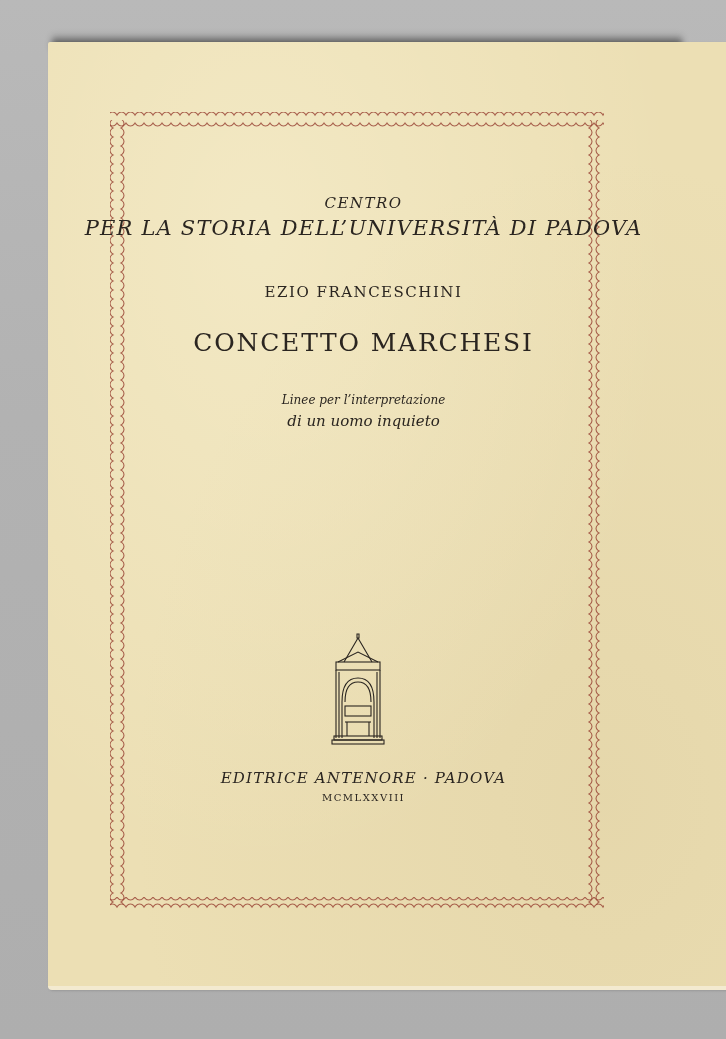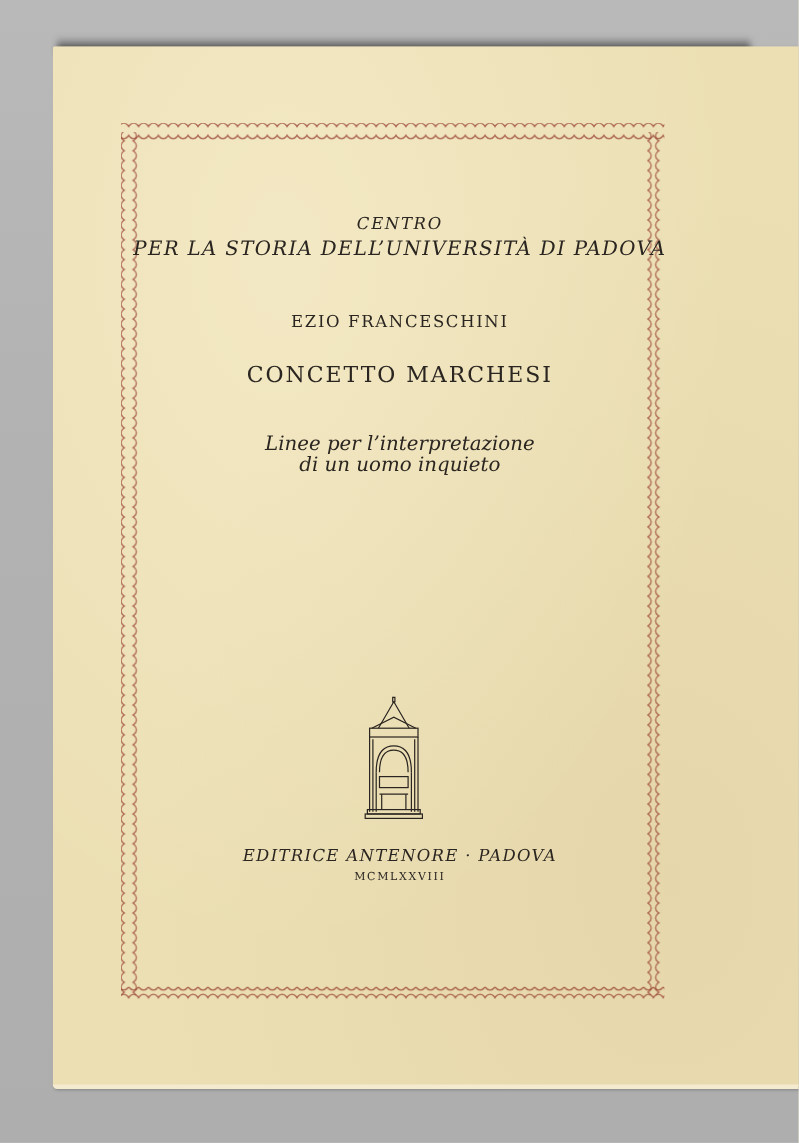--- a/index.html
+++ b/index.html
@@ -26,25 +26,25 @@
     position:absolute; left:0; right:0; bottom:-2px; height:4px;
     background:#f3ead0; border-radius:0 0 4px 4px;
   }
   .frame {
     position:absolute; left:60px; top:68px; width:498px; height:805px;
     box-sizing:border-box;
   }
   .frame svg { position:absolute; left:0; top:0; }
   .text { position:absolute; left:0; width:631px; text-align:center; color:#2a2520; }
   .centro { top:152px; font-style:italic; font-size:15px; letter-spacing:1.5px; }
-  .centro2 { top:174px; font-style:italic; font-size:18px; letter-spacing:1.2px; }
+  .centro2 { top:174px; font-style:italic; font-size:21px; letter-spacing:1.2px; }
   .author { top:241px; font-size:15px; letter-spacing:1.5px;text-align:center; }
-  .title { top:286px; font-size:20px; letter-spacing:1.8px; }
-  .sub1 { top:351px; font-style:italic; font-size:18px; }
-  .sub2 { top:370px; font-style:italic; font-size:18px; }
+  .title { top:286px; font-size:25px; letter-spacing:1.8px; }
+  .sub1 { top:351px; font-style:italic; font-size:12px; }
+  .sub2 { top:370px; font-style:italic; font-size:15px; }
   .pub { top:727px; font-size:15px; letter-spacing:1.2px;font-style:italic; }
   .year { top:750px; font-size:10px; letter-spacing:1.5px; }
   .emblem { position:absolute; left:282px; top:590px; width:56px; height:115px; }
 </style>
 </head>
 <body>
 
 <div class="shadow"></div>
 
 <div class="cover">

